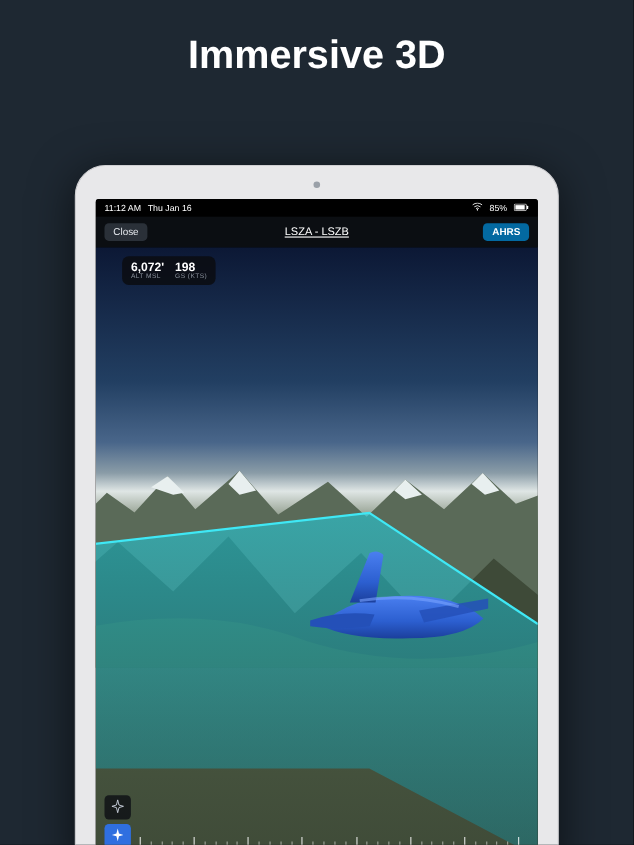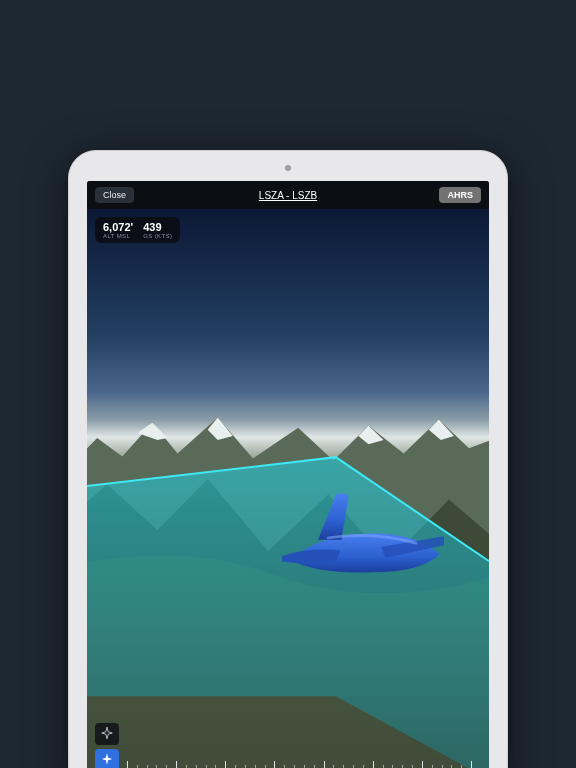--- a/index.html
+++ b/index.html
@@ -87,21 +87,21 @@
   .route {
     position: absolute;
     left: 50%;
     transform: translateX(-50%);
     font-weight: 500;
     font-size: 10px;
     color: #fff;
     text-decoration: underline;
   }
   .ahrs-btn {
-    background: #737373;
+    background: #0369a1;
     border-radius: 4px;
     padding: 3px 8px;
     font-size: 9px;
     color: #fff;
     font-weight: 600;
   }
   
   .view3d {
     flex: 1;
     position: relative;
@@ -138,21 +138,21 @@
   
   .ribbon {
     position: absolute;
     left: 0; right: 0; top: 38%; bottom: 0;
   }
   .ribbon svg { width: 100%; height: 100%; }
   
   .telemetry {
     position: absolute;
     top: 8px;
-    left: 8px;
+    left: 24px;
     background: rgba(10,12,16,0.85);
     border-radius: 6px;
     padding: 4px 8px;
     display: flex;
     gap: 10px;
     color: #fff;
   }
   .tele-block { display: flex; flex-direction: column; align-items: flex-start; }
   .tele-val { font-size: 11px; font-weight: 600; }
   .tele-lab { font-size: 6px; color: #8a919c; letter-spacing: 0.4px; }
@@ -190,27 +190,50 @@
     flex: 1;
     height: 6px;
     border-left: 1px solid rgba(255,255,255,0.5);
   }
   .ruler .tick.major { height: 10px; border-left: 1px solid rgba(255,255,255,0.85); }
 </style>
 </head>
 <body>
 
 <div class="headline">
+  <div>Immersive 3D</div>
 </div>
 
 <div class="device">
   <div class="camera"></div>
 
   <div class="screen">
 
+    <div class="ios-status">
+      <div class="left">
+        <span>11:12 AM</span>
+        <span>Thu Jan 16</span>
+      </div>
+      <div class="right">
+        <span>
+          <svg width="10" height="8" viewBox="0 0 10 8">
+              <path d="M5 7 L5 7 M1 2 Q5 -1 9 2 M2.5 3.8 Q5 1.8 7.5 3.8 M4 5.4 Q5 4.6 6 5.4" stroke="#fff" stroke-width="0.8" fill="none" stroke-linecap="round"></path>
+              <circle cx="5" cy="6.6" r="0.6" fill="#fff"></circle>
+            </svg>
+        </span>
+        <span>85%</span>
+        <span>
+          <svg width="14" height="7" viewBox="0 0 14 7">
+              <rect x="0.5" y="0.5" width="11" height="6" rx="1" stroke="#fff" stroke-width="0.7" fill="none"></rect>
+              <rect x="1.5" y="1.5" width="8.5" height="4" fill="#fff"></rect>
+              <rect x="12" y="2" width="1.2" height="3" rx="0.5" fill="#fff"></rect>
+            </svg>
+        </span>
+      </div>
+    </div>
 
     <div class="app-bar">
       <div class="close-btn">
         <span>Close</span>
       </div>
       <div class="route">LSZA - LSZB</div>
       <div class="ahrs-btn">
         <span>AHRS</span>
       </div>
     </div>
@@ -264,21 +287,21 @@
           <path d="M70 60 Q120 52 170 66" stroke="#7aa4ff" stroke-width="3" fill="none" opacity="0.6"></path>
         </svg>
       </div>
 
       <div class="telemetry">
         <div class="tele-block">
           <span class="tele-val">6,072'</span>
           <span class="tele-lab">ALT MSL</span>
         </div>
         <div class="tele-block">
-          <span class="tele-val">439</span>
+          <span class="tele-val">198</span>
           <span class="tele-lab">GS (KTS)</span>
         </div>
       </div>
 
       <div class="bottom-ctrls">
         <div class="ctrl-btn ctrl-dark">
           <span class="plane-icon">
             <svg width="14" height="14" viewBox="0 0 24 24">
                 <path d="M2 12 L10 10 L12 3 L14 10 L22 12 L14 14 L12 21 L10 14 Z" fill="none" stroke="#cfd6e2" stroke-width="1.4" transform="rotate(90 12 12)"></path>
               </svg>

